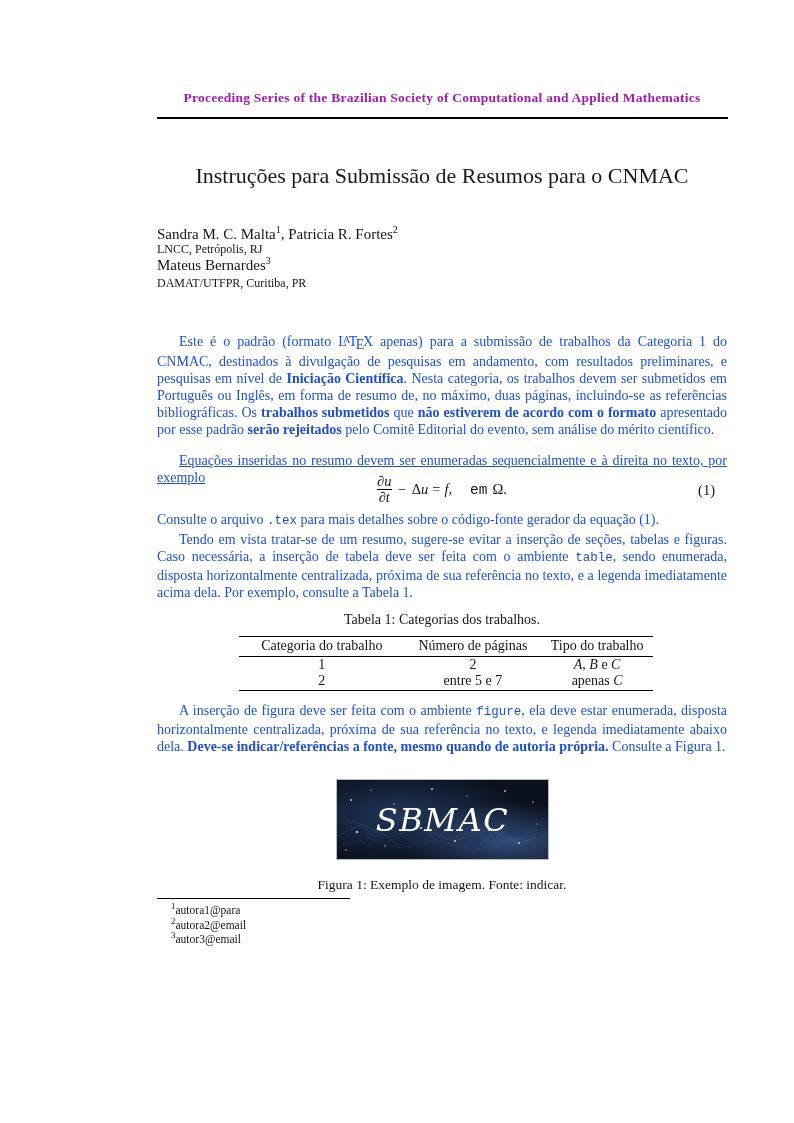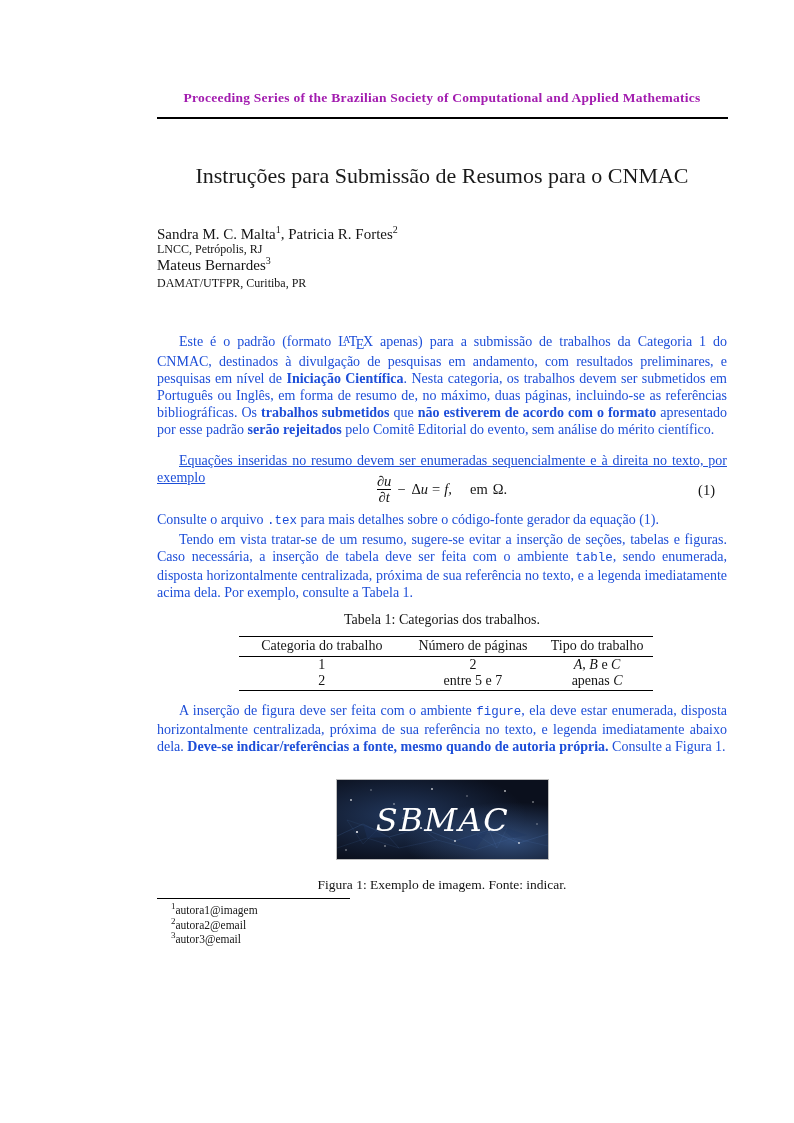--- a/index.html
+++ b/index.html
@@ -44,21 +44,21 @@
 
   
   .equation { left:157px; top:473px; width:570px; height:36px; font-size:14.5px; }
   .eq-center { position:absolute; left:0; right:0; top:0; text-align:center; }
   .eq-inner { display:inline-flex; align-items:center; }
   .math { font-style:italic; }
   .frac { display:inline-flex; flex-direction:column; text-align:center; line-height:15px; }
   .frac .den { border-top:1px solid #000; }
   .eq-op { margin:0 6px; }
   .eq-sp { margin:0 4px; }
-  .eq-where { margin-left:18px; margin-right:5px; }
+  .eq-where { margin-left:18px; margin-right:5px;font-family:Liberation Mono, monospace; }
   .eq-number { position:absolute; right:12px; top:9px; }
 
   
   .table-caption { left:157px; top:612px; width:570px; text-align:center; font-size:14px; }
   .work-table { left:239px; top:636px; width:414px; border-collapse:collapse; font-size:14px; }
   .work-table thead th {
     font-weight:normal; border-top:1.6px solid #000; border-bottom:1px solid #000;
     padding:1px 6px 2px; text-align:center; line-height:16px;
   }
   .work-table td { text-align:center; padding:0 6px; line-height:15.5px; }
@@ -193,18 +193,18 @@
         </g>
         <text x="105.5" y="51" text-anchor="middle" font-family="DejaVu Serif, serif" font-style="italic" font-size="32" letter-spacing="1.5" fill="#ffffff">SBMAC</text>
       </svg>
     </div>
   </div>
 
   <div class="abs figure-caption">Figura 1: Exemplo de imagem. Fonte: indicar.</div>
 
   <div class="abs footnote-rule"></div>
   <div class="abs footnotes">
-    <div class="footnote"><sup>1</sup><span>autora1@imagem</span></div>
+    <div class="footnote"><sup>1</sup><span>autora1@para</span></div>
     <div class="footnote"><sup>2</sup><span>autora2@email</span></div>
     <div class="footnote"><sup>3</sup><span>autor3@email</span></div>
   </div>
 
 </div>
 
 </body></html>

